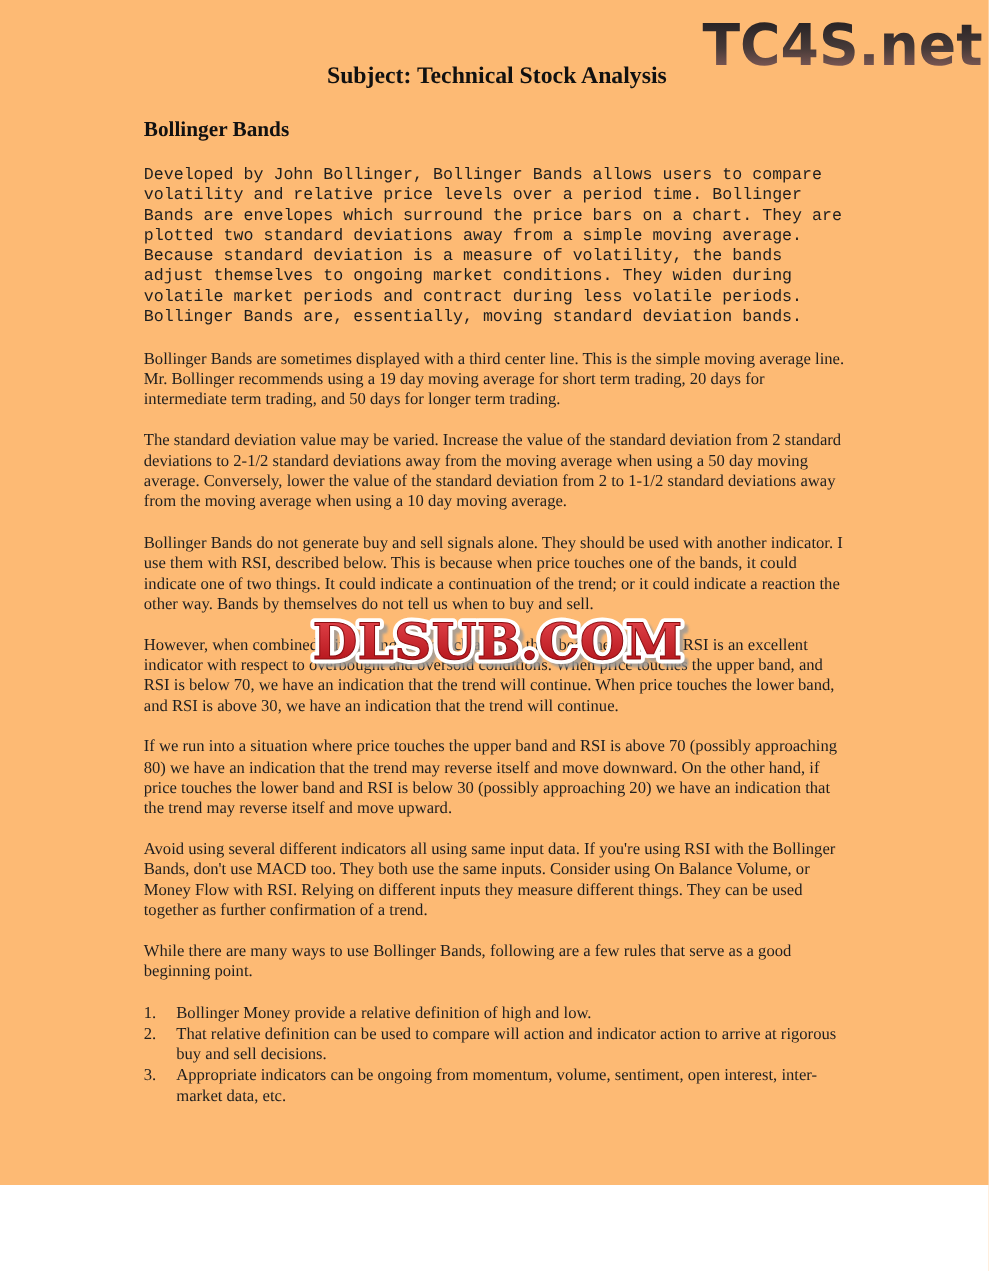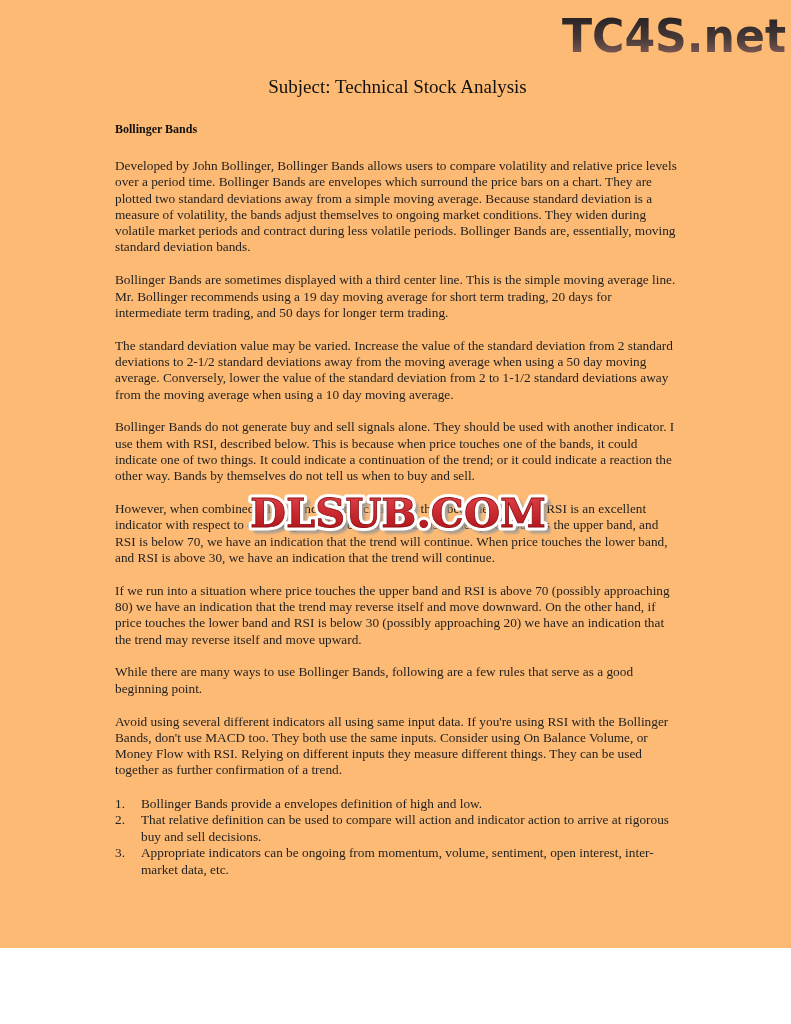--- a/index.html
+++ b/index.html
@@ -12,40 +12,40 @@
     font-family: "Liberation Serif", serif;
     color: #1f1f1f;
   }
   .content {
     position: absolute;
     left: 115px;
     top: 0;
     width: 565px;
   }
   .doc-title {
-    margin: 76px 0 0 0;
+    margin: 50px 0 0 0;
     text-align: center;
     font-size: 19px;
     line-height: 22px;
-    font-weight: normal;
+    font-weight: bold;
     color: #111111;
   }
   .section-heading {
     margin: 21px 0 0 0;
-    font-size: 12px;
+    font-size: 17px;
     line-height: 21px;
     font-weight: bold;
     color: #111111;
   }
   .body-par {
     font-size: 13.3px;
     line-height: 16.3px;
     margin: 0 0 16.5px 0;
   }
-  .first-par { margin-top: 18px; }
+  .first-par { margin-top: 18px; font-family: Liberation Mono, monospace; }
   .rule-list { margin-top: 17px; }
   .rule-row {
     display: flex;
     font-size: 13.3px;
     line-height: 16.6px;
   }
   .rule-num { width: 26px; flex: none; }
   .rule-text { flex: 1; }
 
   .tc4s-logo {
@@ -84,27 +84,27 @@
     <div class="doc-title">Subject: Technical Stock Analysis</div>
 
     <div class="section-heading">Bollinger Bands</div>
 
     <p class="body-par first-par">Developed by John Bollinger, Bollinger Bands allows users to compare volatility and relative price levels over a period time. Bollinger Bands are envelopes which surround the price bars on a chart. They are plotted two standard deviations away from a simple moving average. Because standard deviation is a measure of volatility, the bands adjust themselves to ongoing market conditions. They widen during volatile market periods and contract during less volatile periods. Bollinger Bands are, essentially, moving standard deviation bands.</p>
     <p class="body-par">Bollinger Bands are sometimes displayed with a third center line. This is the simple moving average line. Mr. Bollinger recommends using a 19 day moving average for short term trading, 20 days for intermediate term trading, and 50 days for longer term trading.</p>
     <p class="body-par">The standard deviation value may be varied. Increase the value of the standard deviation from 2 standard deviations to 2-1/2 standard deviations away from the moving average when using a 50 day moving average. Conversely, lower the value of the standard deviation from 2 to 1-1/2 standard deviations away from the moving average when using a 10 day moving average.</p>
     <p class="body-par">Bollinger Bands do not generate buy and sell signals alone. They should be used with another indicator. I use them with RSI, described below. This is because when price touches one of the bands, it could indicate one of two things. It could indicate a continuation of the trend; or it could indicate a reaction the other way. Bands by themselves do not tell us when to buy and sell.</p>
     <p class="body-par">However, when combined with an indicator such as RSI, they become powerful. RSI is an excellent indicator with respect to overbought and oversold conditions. When price touches the upper band, and RSI is below 70, we have an indication that the trend will continue. When price touches the lower band, and RSI is above 30, we have an indication that the trend will continue.</p>
     <p class="body-par">If we run into a situation where price touches the upper band and RSI is above 70 (possibly approaching 80) we have an indication that the trend may reverse itself and move downward. On the other hand, if price touches the lower band and RSI is below 30 (possibly approaching 20) we have an indication that the trend may reverse itself and move upward.</p>
+    <p class="body-par">Avoid using several different indicators all using same input data. If you're using RSI with the Bollinger Bands, don't use MACD too. They both use the same inputs. Consider using On Balance Volume, or Money Flow with RSI. Relying on different inputs they measure different things. They can be used together as further confirmation of a trend.</p>
     <p class="body-par">While there are many ways to use Bollinger Bands, following are a few rules that serve as a good beginning point.</p>
-    <p class="body-par">Avoid using several different indicators all using same input data. If you're using RSI with the Bollinger Bands, don't use MACD too. They both use the same inputs. Consider using On Balance Volume, or Money Flow with RSI. Relying on different inputs they measure different things. They can be used together as further confirmation of a trend.</p>
 
     <div class="rule-list">
       <div class="rule-row">
         <div class="rule-num">1.</div>
-        <div class="rule-text">Bollinger Bands provide a envelopes definition of high and low.</div>
+        <div class="rule-text">Bollinger Money provide a relative definition of high and low.</div>
       </div>
       <div class="rule-row">
         <div class="rule-num">2.</div>
         <div class="rule-text">That relative definition can be used to compare will action and indicator action to arrive at rigorous buy and sell decisions.</div>
       </div>
       <div class="rule-row">
         <div class="rule-num">3.</div>
         <div class="rule-text">Appropriate indicators can be ongoing from momentum, volume, sentiment, open interest, inter-market data, etc.</div>
       </div>
     </div>

